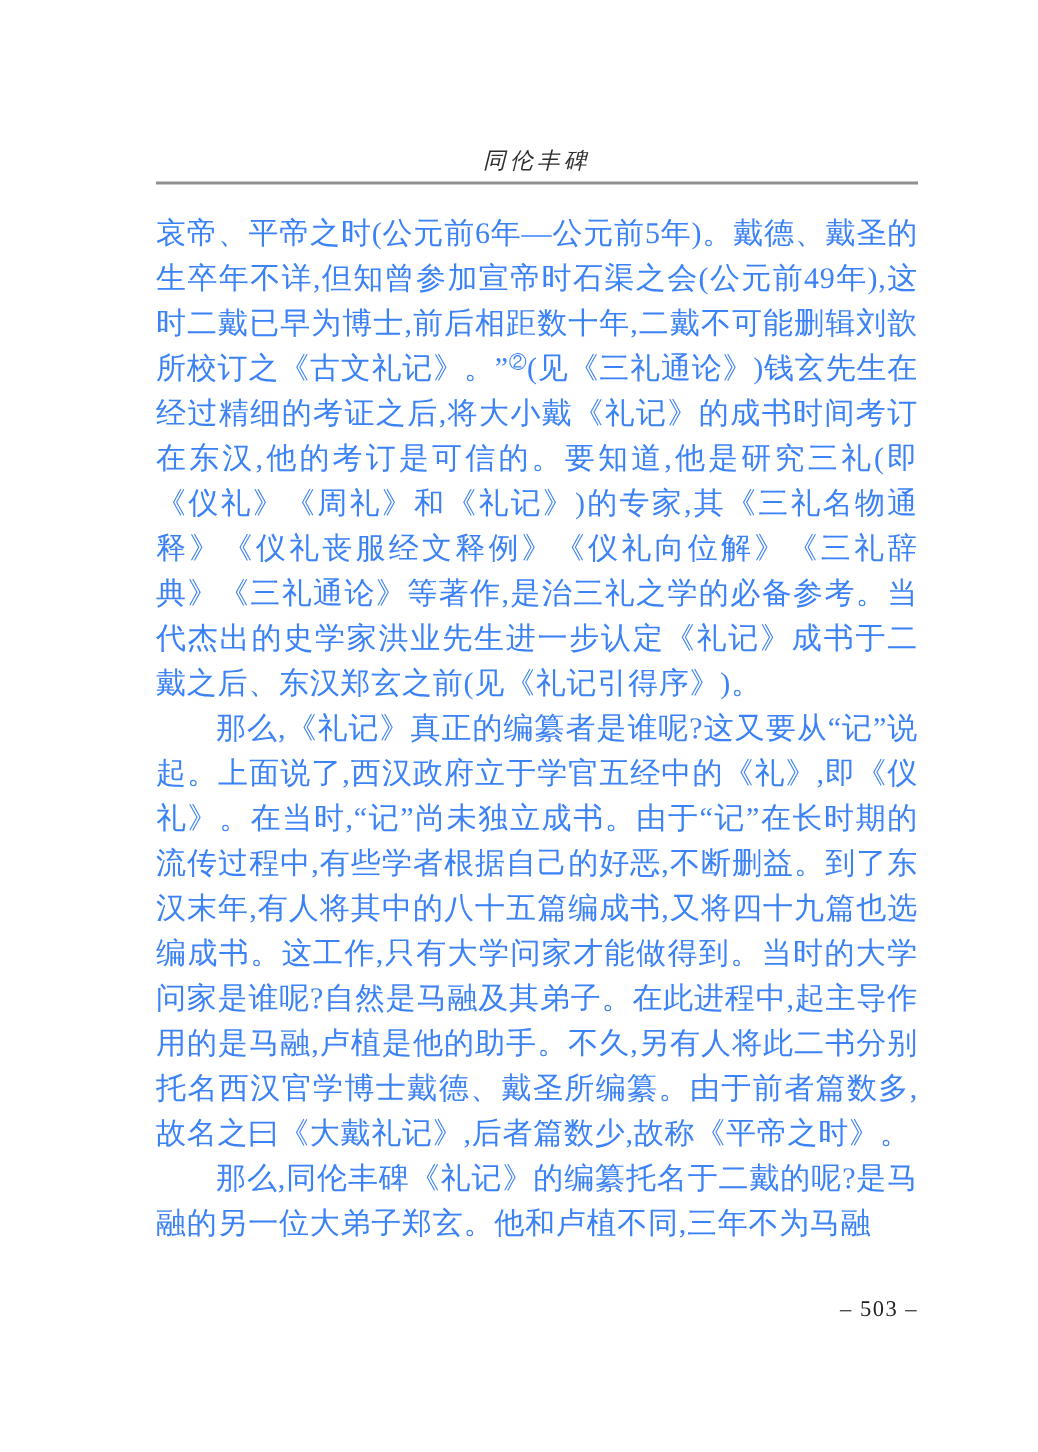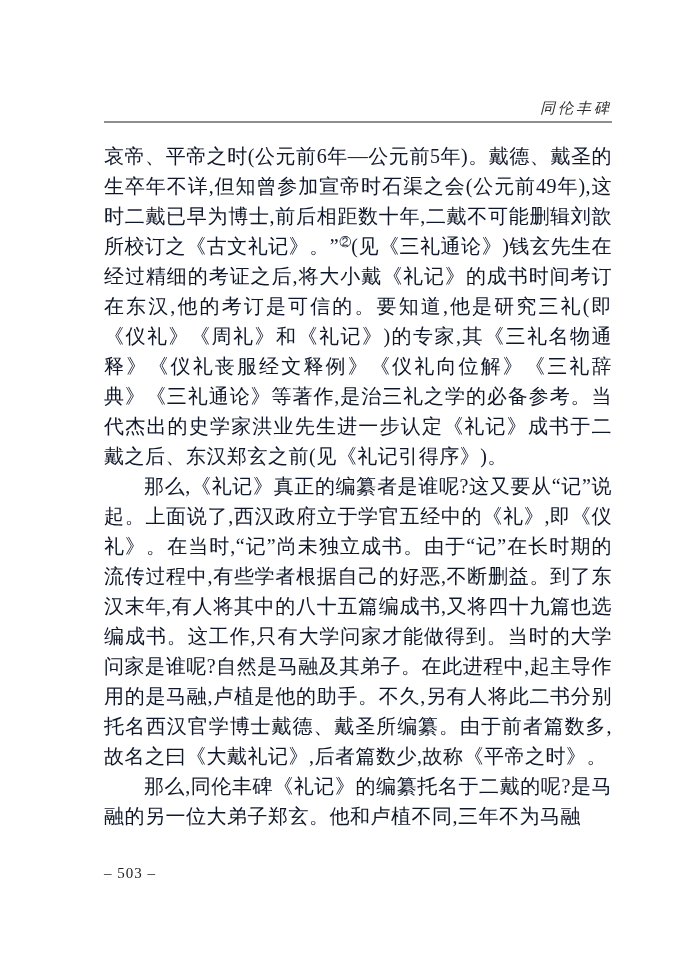--- a/index.html
+++ b/index.html
@@ -14,21 +14,21 @@
     background: #ffffff;
     overflow: hidden;
     font-family: "Liberation Serif", "DejaVu Serif", serif;
   }
   
   .running-head {
     position: absolute;
     left: 104px;
     top: 99px;
     width: 508px;
-    text-align: right;
+    text-align: center;
   }
   .head-title {
     display: inline-block;
     font-size: 15px;
     line-height: 18px;
     letter-spacing: 3px;
     color: #2e2e2e;
     font-style: italic; 
   }
   .head-rule {
@@ -37,38 +37,39 @@
     background: #8f8f8f;
   }
   
   .body-text {
     position: absolute;
     left: 104px;
     top: 141px;
     width: 508px;
     font-size: 20px;
     line-height: 30px;
-    color: #0f172a;
+    color: #3b82f6;
     text-align: justify;
     letter-spacing: 0.5px;
   }
   .para { margin: 0; }
   .para.indent { text-indent: 2em; }
   sup.fn-mark {
     font-size: 12px;
     line-height: 0;
     vertical-align: 7px;
     letter-spacing: 0;
   }
   
   .folio {
     position: absolute;
     left: 104px;
     top: 864px;
     width: 508px;
+    text-align: right;
     font-size: 15px;
     line-height: 18px;
     letter-spacing: 1px;
     color: #222222;
   }
 </style>
 </head>
 <body>
 
 <div class="page">

